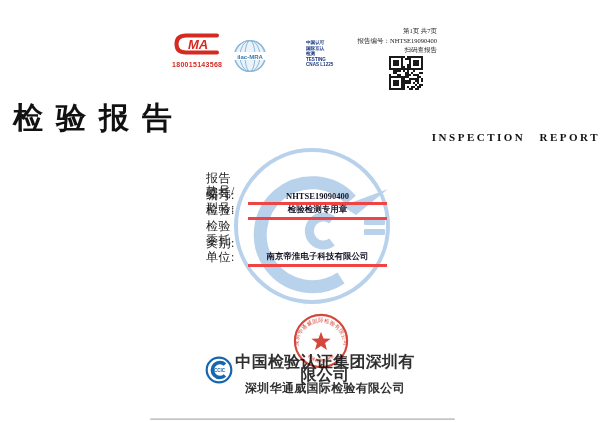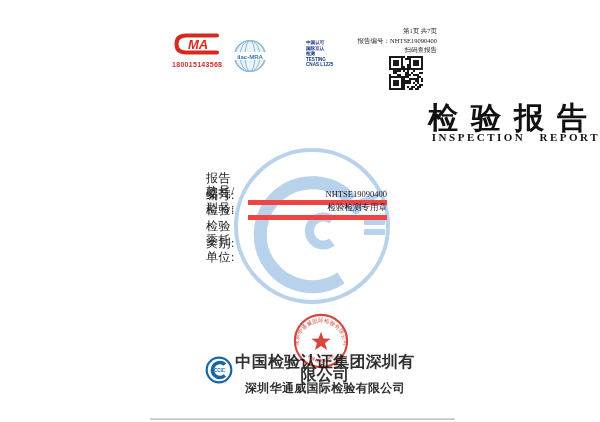--- a/index.html
+++ b/index.html
@@ -11,32 +11,32 @@
   .cma-wrap{position:absolute;left:172px;top:32px;width:50px;text-align:center;}
   .cma-num{font-family:"Liberation Sans",sans-serif;font-weight:bold;color:#d42a21;font-size:7px;letter-spacing:.3px;margin-top:1px;}
   .ilac-wrap{position:absolute;left:233px;top:39px;}
   .cnas-wrap{position:absolute;left:266px;top:43px;}
   .cnas-lines{position:absolute;left:306px;top:40px;width:42px;font-family:"Liberation Sans",sans-serif;
     font-size:4.6px;line-height:5.6px;color:#17357f;font-weight:bold;}
   
   .meta{position:absolute;left:330px;top:26px;width:107px;text-align:right;font-size:6.5px;line-height:9.5px;color:#222;}
   .qr{position:absolute;left:389px;top:56px;width:34px;height:34px;}
   
-  .title-zh{position:absolute;left:0;top:98px;width:600px;text-align:right;
+  .title-zh{position:absolute;left:0;top:98px;width:600px;text-align:left;
     font-size:30px;font-weight:bold;letter-spacing:13px;padding-left:13px;box-sizing:border-box;color:#111;}
   .title-en{position:absolute;left:0;top:131px;width:600px;text-align:right;
     font-size:11px;font-weight:bold;letter-spacing:2.5px;word-spacing:9px;color:#111;}
   
   .watermark{position:absolute;left:0;top:0;z-index:1;}
   
   .form{position:absolute;left:206px;top:0;width:181px;z-index:2;}
   .frow{position:absolute;left:0;width:181px;height:14px;display:flex;align-items:flex-end;}
   .frow .lbl{flex:none;width:37px;font-size:12px;font-weight:normal;letter-spacing:.5px;color:#1c1c1c;padding-bottom:1px;}
-  .frow .val{flex:1;text-align:right;font-size:8.5px;font-weight:normal;color:#151528;
-    border-bottom:5px solid #ef4444;padding-bottom:1px;margin-left:5px;white-space:nowrap;}
+  .frow .val{flex:1;text-align:center;font-size:8.5px;font-weight:bold;color:#151528;
+    border-bottom:3px solid #ef4444;padding-bottom:1px;margin-left:5px;white-space:nowrap;}
   
   .stamp{position:absolute;left:292px;top:312px;width:58px;height:58px;z-index:5;opacity:.92;mix-blend-mode:multiply;}
   
   .footer-logo{position:absolute;left:205px;top:356px;width:28px;height:28px;z-index:3;}
   .footer-text{position:absolute;left:235px;top:355px;width:180px;text-align:center;z-index:3;
     font-family:"Liberation Sans","DejaVu Sans",sans-serif;font-weight:bold;color:#2f2f2f;}
   .footer-text .l1{font-size:16px;line-height:13px;letter-spacing:.3px;}
   .footer-text .l2{font-size:12px;line-height:13px;letter-spacing:.3px;margin-top:1px;}
   .page-shadow{position:absolute;left:150px;top:418px;width:305px;height:2px;
     background:linear-gradient(#dcdcdc,#bdbdbd);border-radius:1px;z-index:0;}
@@ -190,20 +190,21 @@
       <span class="val">检验检测专用章</span>
     </div>
     <div class="frow" style="top:204px">
       <span class="lbl">款号/型号:</span>
     </div>
     <div class="frow" style="top:239px">
       <span class="lbl">检验类别:</span>
     </div>
     <div class="frow" style="top:253px">
       <span class="lbl">委托单位:</span>
+      <span class="val">南京帝淮电子科技有限公司</span>
     </div>
   </div>
 
   <svg class="stamp" viewBox="0 0 60 60">
     <defs>
       <path id="sealTop" d="M 7 39 A 23.5 23.5 0 1 1 53 39"></path>
       <path id="sealBottom" d="M 12 39 A 19 19 0 0 0 48 39"></path>
     </defs>
     <circle cx="30" cy="30" r="27" fill="none" stroke="#d0372b" stroke-width="2.2"></circle>
     <polygon fill="#d0372b" points="30,20.5 32.6,27.4 40,27.6 34.2,32.1 36.2,39.2 30,35.1 23.8,39.2 25.8,32.1 20,27.6 27.4,27.4"></polygon>

